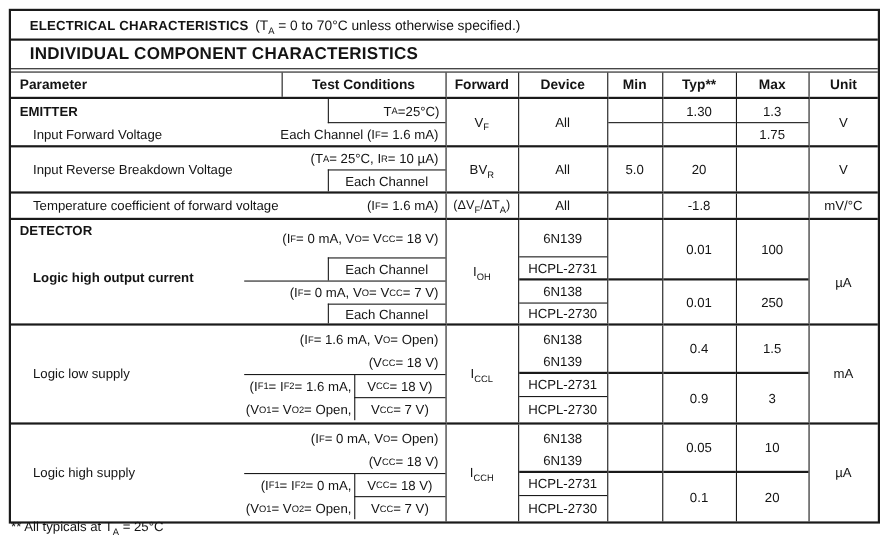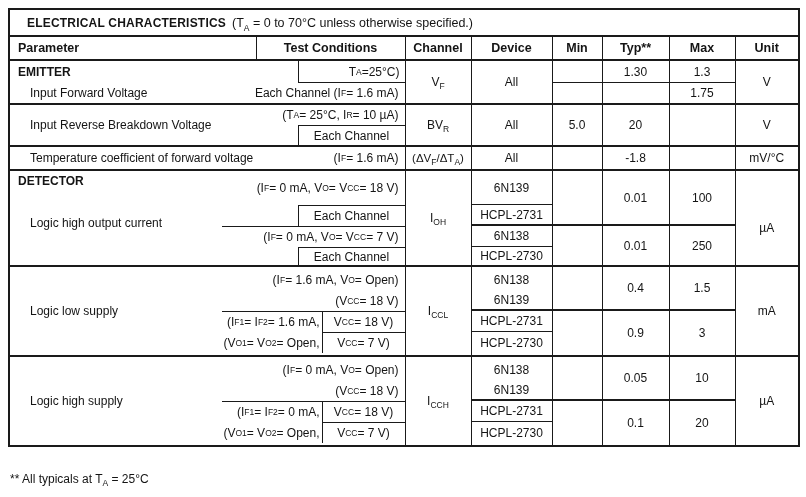--- a/index.html
+++ b/index.html
@@ -49,21 +49,21 @@
   .cond{display:flex;align-items:center;padding-right:6px;}
   .cbox{box-sizing:border-box;width:107px;display:flex;align-items:center;
         border-left:1px solid #1a1a1a;}
   .cbox.ctr{justify-content:center;}
   .cbox.rgt{justify-content:flex-end;padding-right:5px;}
   .bt{border-top:1px solid #1a1a1a;}
   .bbx{border-bottom:1px solid #1a1a1a;}
   .pwrap{position:relative;box-sizing:border-box;}
   .plabel{position:absolute;left:20px;top:50%;transform:translateY(-50%);white-space:nowrap;}
   .seclabel{position:absolute;left:8px;top:3px;font-weight:bold;white-space:nowrap;}
-  .plabel3{position:absolute;left:20px;top:45px;white-space:nowrap;}
+  .plabel3{position:absolute;left:20px;top:45px;white-space:nowrap;font-weight:bold;}
   .rstack{position:absolute;right:0;top:0;width:215px;display:flex;flex-direction:column;}
   .crow{display:flex;align-items:center;justify-content:flex-end;
         padding-right:6px;box-sizing:border-box;white-space:nowrap;}
   .ovl{position:relative;}
   .ovl::before{content:"";position:absolute;right:0;top:0;width:183px;border-top:1px solid #1a1a1a;}
   .boxrow{display:flex;align-items:stretch;box-sizing:border-box;white-space:nowrap;}
   .boxrow .lt{flex:1;display:flex;align-items:center;justify-content:flex-end;padding-right:2px;}
   .vbox{box-sizing:border-box;width:83px;display:flex;align-items:center;justify-content:center;
         border-left:1px solid #1a1a1a;}
   .unit-top{vertical-align:top;}
@@ -73,41 +73,42 @@
 </head>
 <body>
 
 <div class="frame">
 
   <div class="title1">
     <span class="big">ELECTRICAL CHARACTERISTICS</span>
     <span class="note">(T<sub>A</sub> = 0 to 70°C unless otherwise specified.)</span>
   </div>
 
+  <div class="title2">INDIVIDUAL COMPONENT CHARACTERISTICS</div>
 
   <table class="t">
     <colgroup>
       <col style="width:395px">
         <col style="width:66px">
         <col style="width:81px">
       <col style="width:50px">
         <col style="width:67px">
         <col style="width:66px">
         <col style="width:63px">
     </colgroup>
 
     <tbody>
         <tr>
       <th class="bb2">
         <div class="hparam">
           <span class="pl">Parameter</span>
           <span class="tc">Test Conditions</span>
         </div>
       </th>
-      <th class="vln bb2">Channel</th>
+      <th class="vln bb2">Forward</th>
       <th class="vln bb2">Device</th>
       <th class="vln bb2">Min</th>
       <th class="vln bb2">Typ**</th>
       <th class="vln bb2">Max</th>
       <th class="vln bb2">Unit</th>
     </tr>
 
     <tr>
       <td class="pcell bb2">
         <div class="stack">

